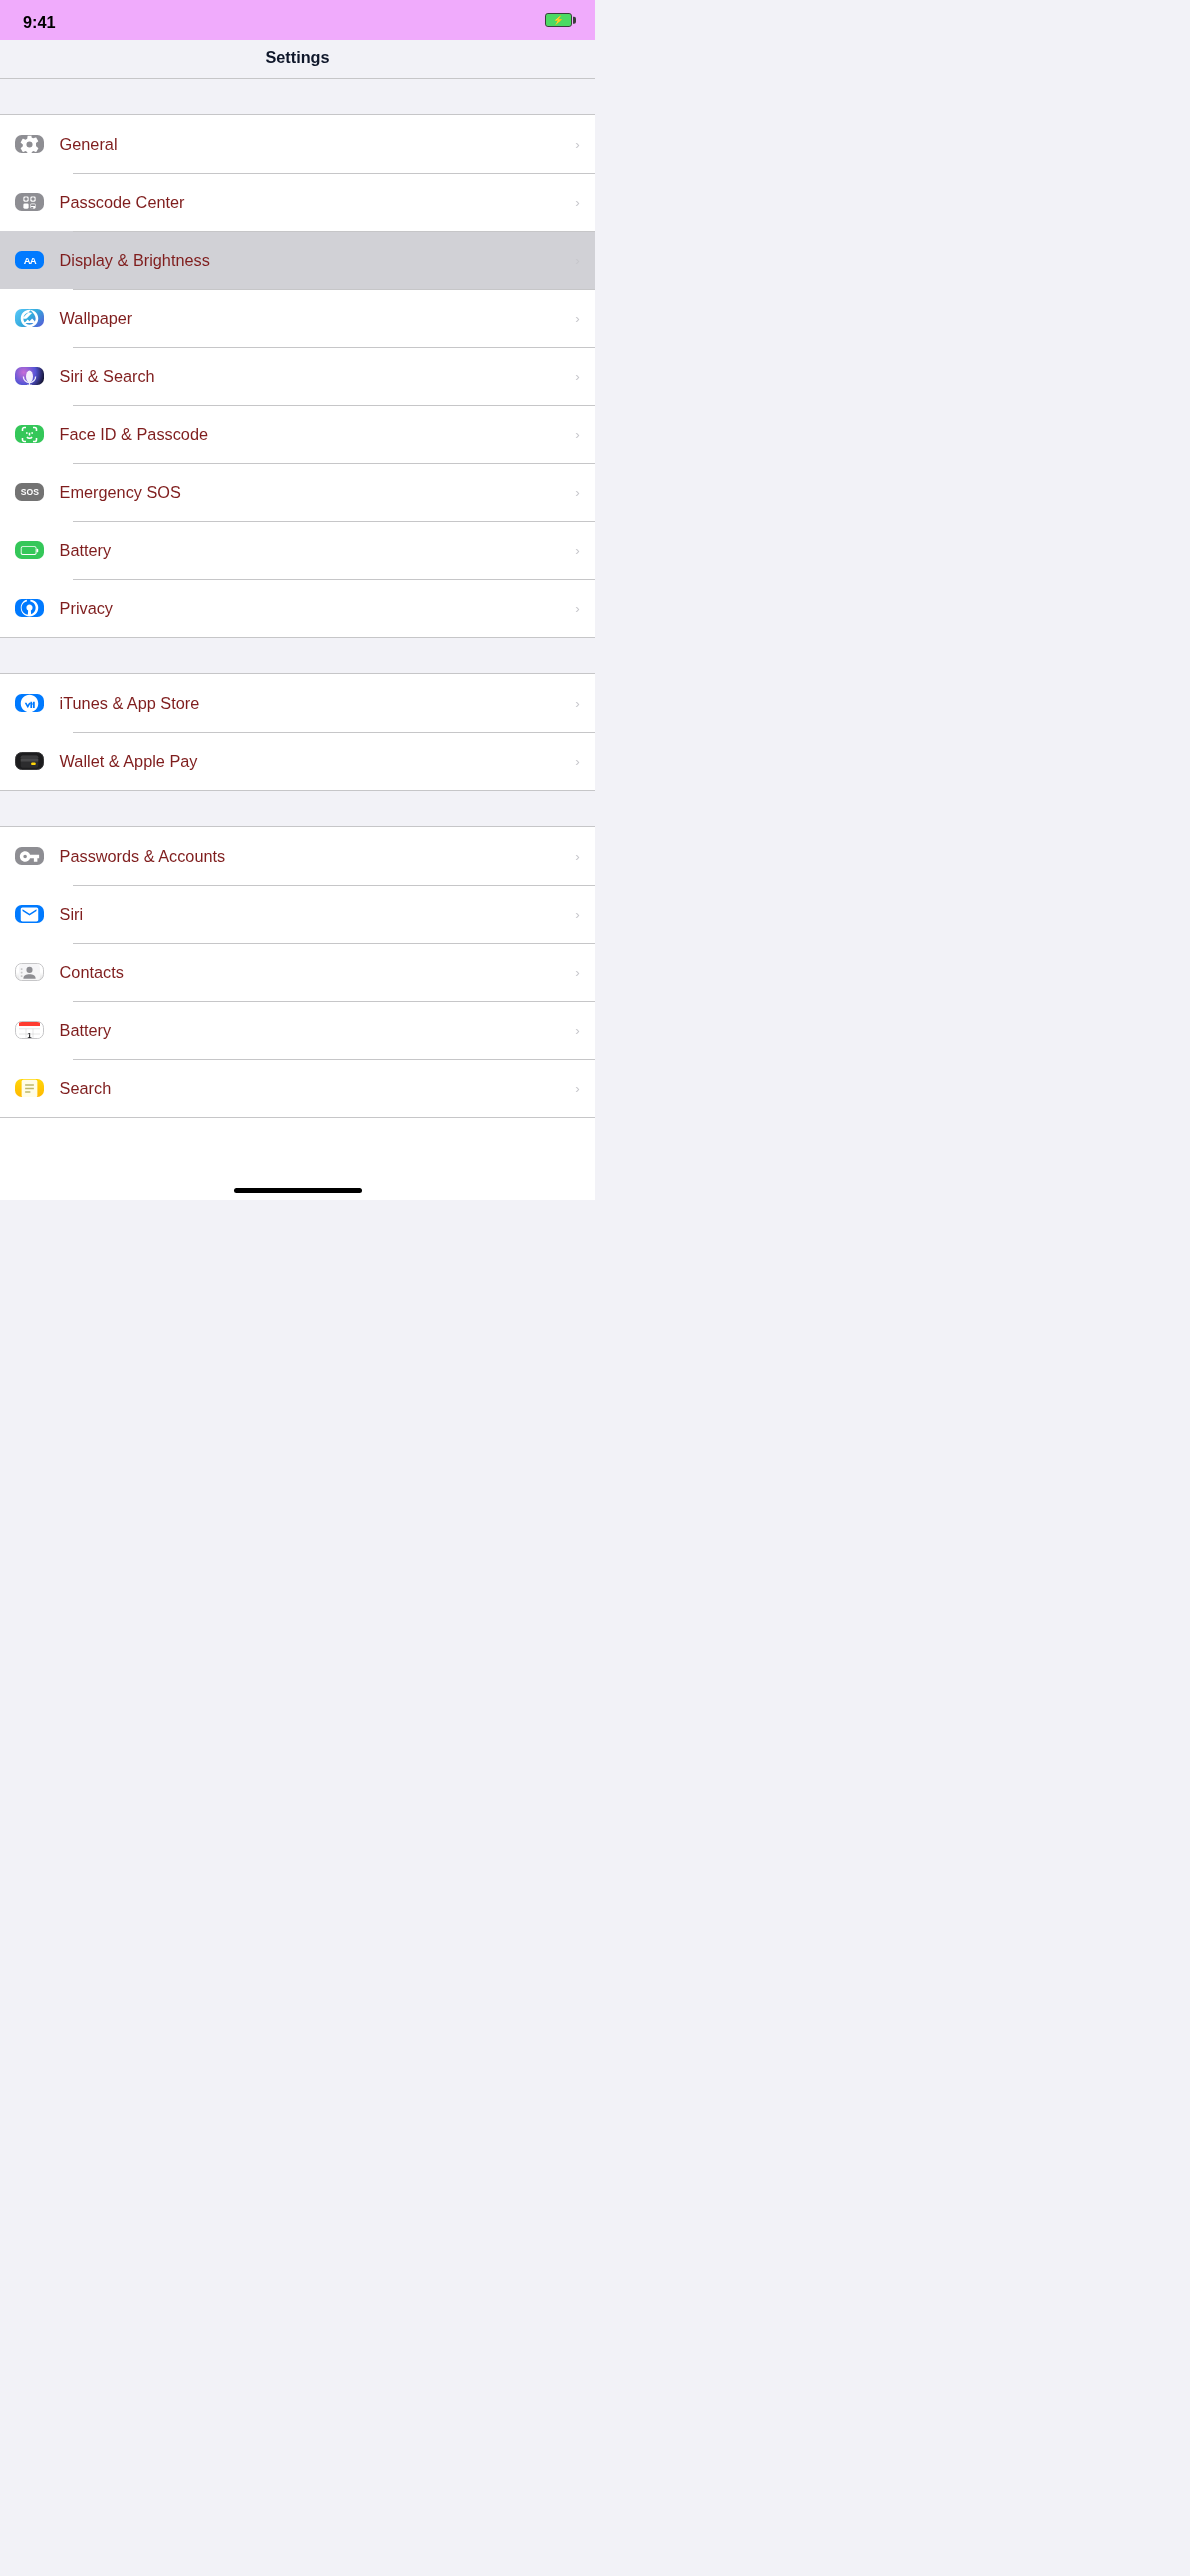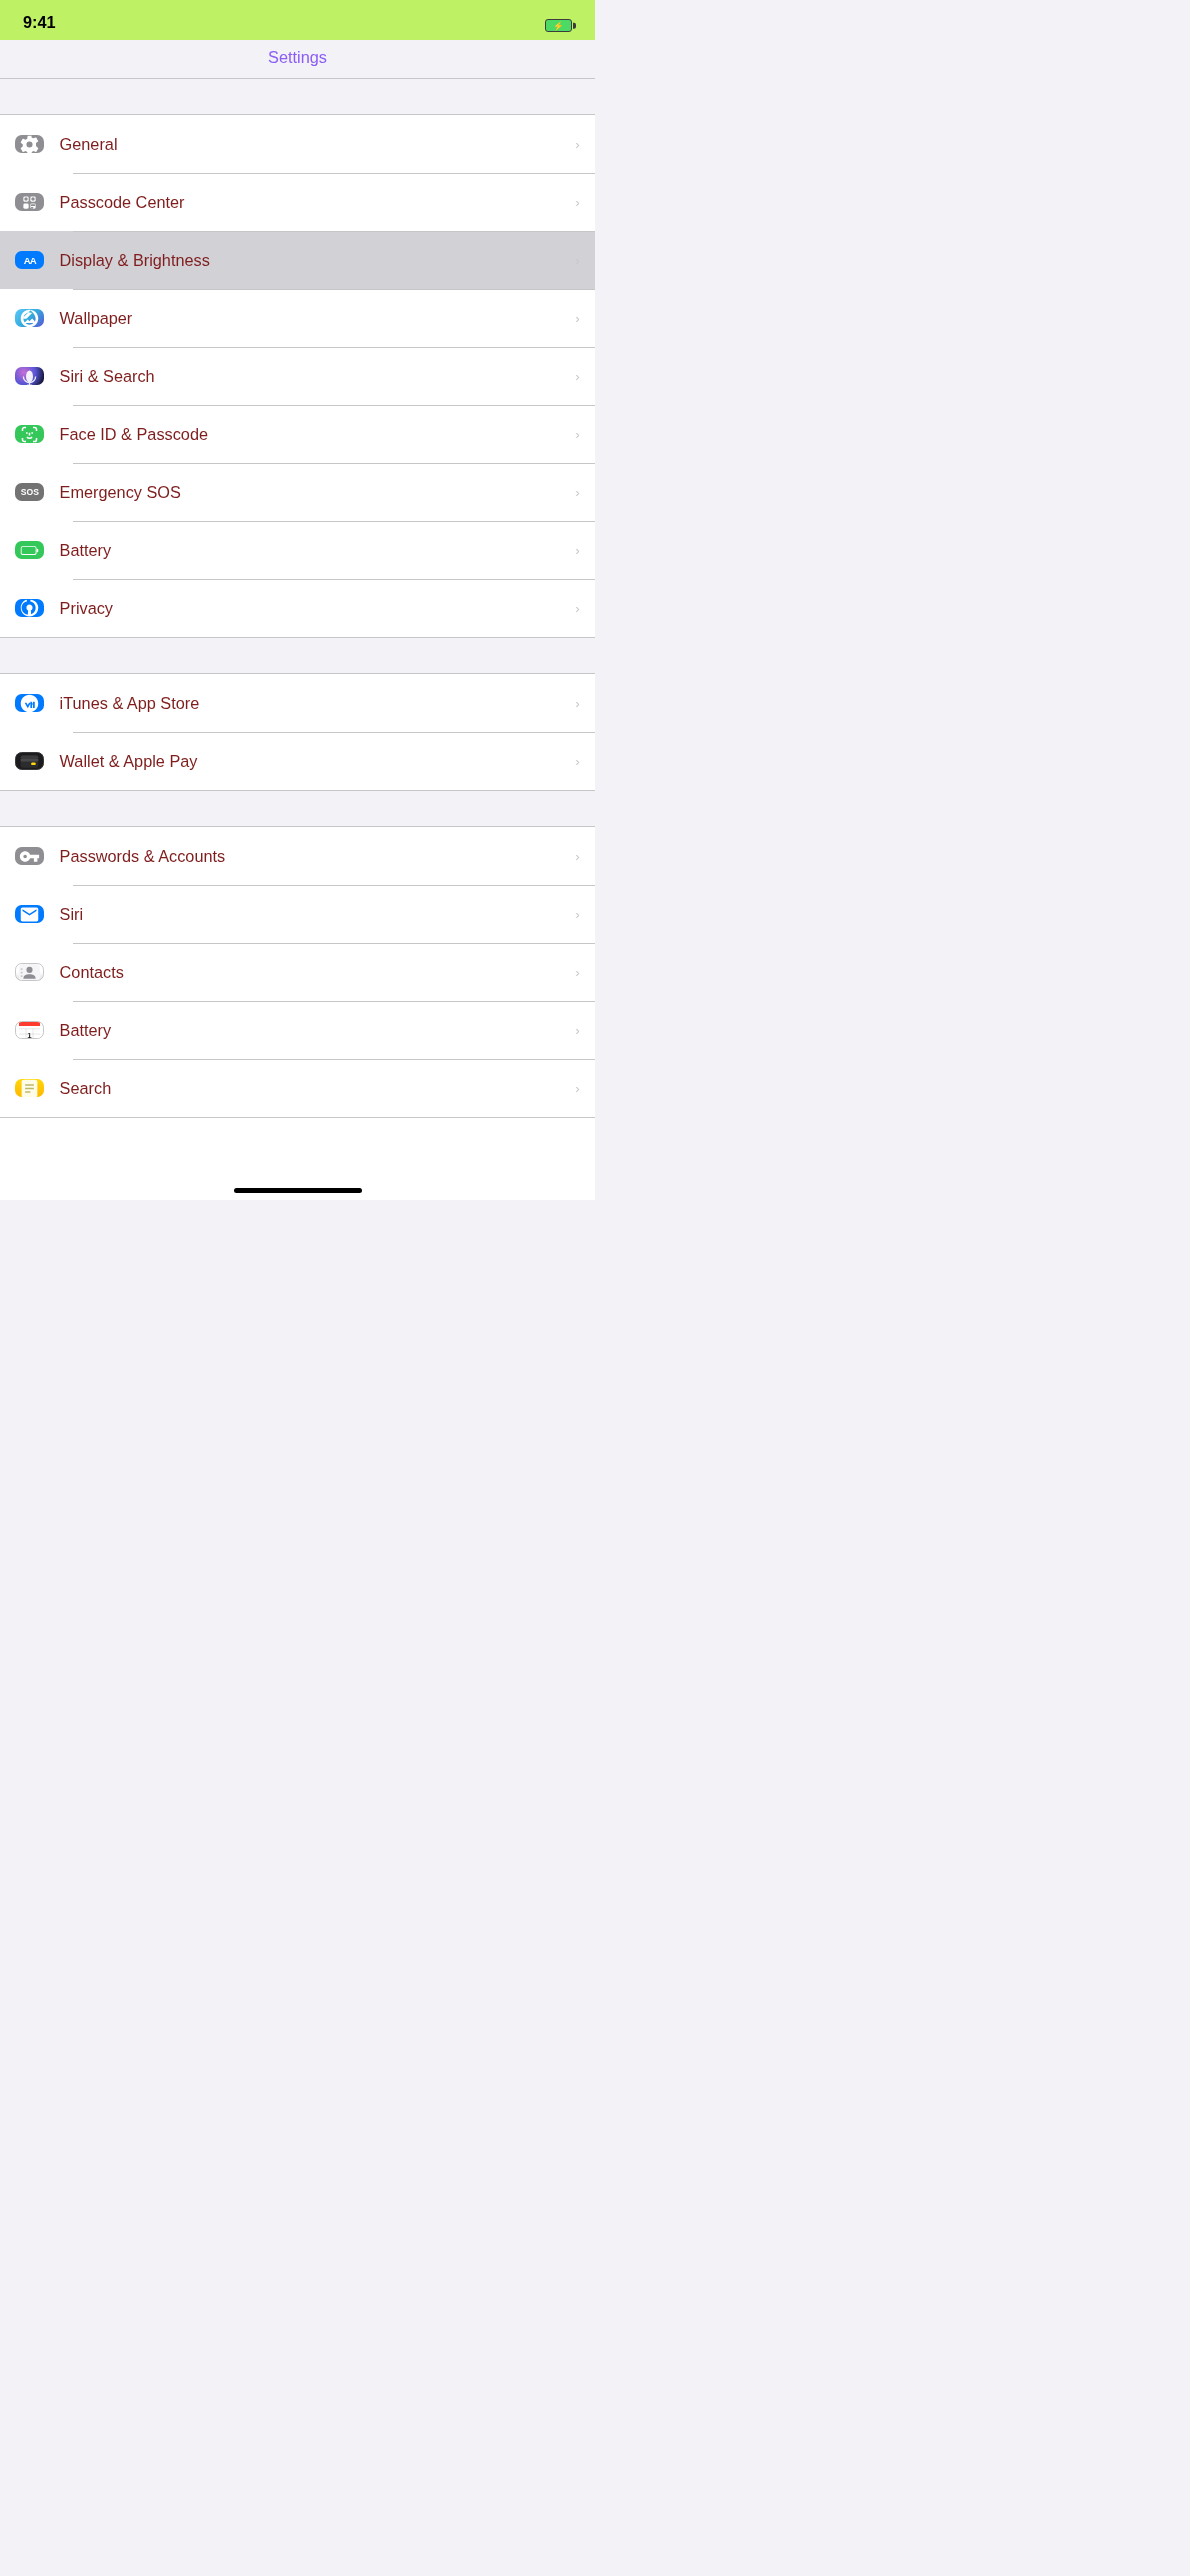--- a/index.html
+++ b/index.html
@@ -10,23 +10,23 @@
       background: #f2f2f7;
       width: 595px;
       min-height: 1288px;
       overflow-x: hidden;
     }
 
     
     .status-bar {
       display: flex;
       justify-content: space-between;
-      align-items: flex-end;
+      align-items: flex-start;
       padding: 13.4px 23px 7.7px;
-      background: #bef264;
+      background: #f0abfc;
     }
 
     .status-time {
       font-size: 16.3px;
       font-weight: 600;
       color: #000;
     }
 
     .status-icons {
       display: flex;
@@ -74,22 +74,22 @@
     
     .nav-title {
       text-align: center;
       padding: 7.7px 19px 11.5px;
       background: #f2f2f7;
       border-bottom: 0.5px solid #c6c6c8;
     }
 
     .nav-title-text {
       font-size: 16.3px;
-      font-weight: 400;
-      color: #8b5cf6;
+      font-weight: 700;
+      color: #0f172a;
     }
 
     
     .section-gap {
       height: 35px;
       background: #f2f2f7;
     }
 
     
     .settings-group {

